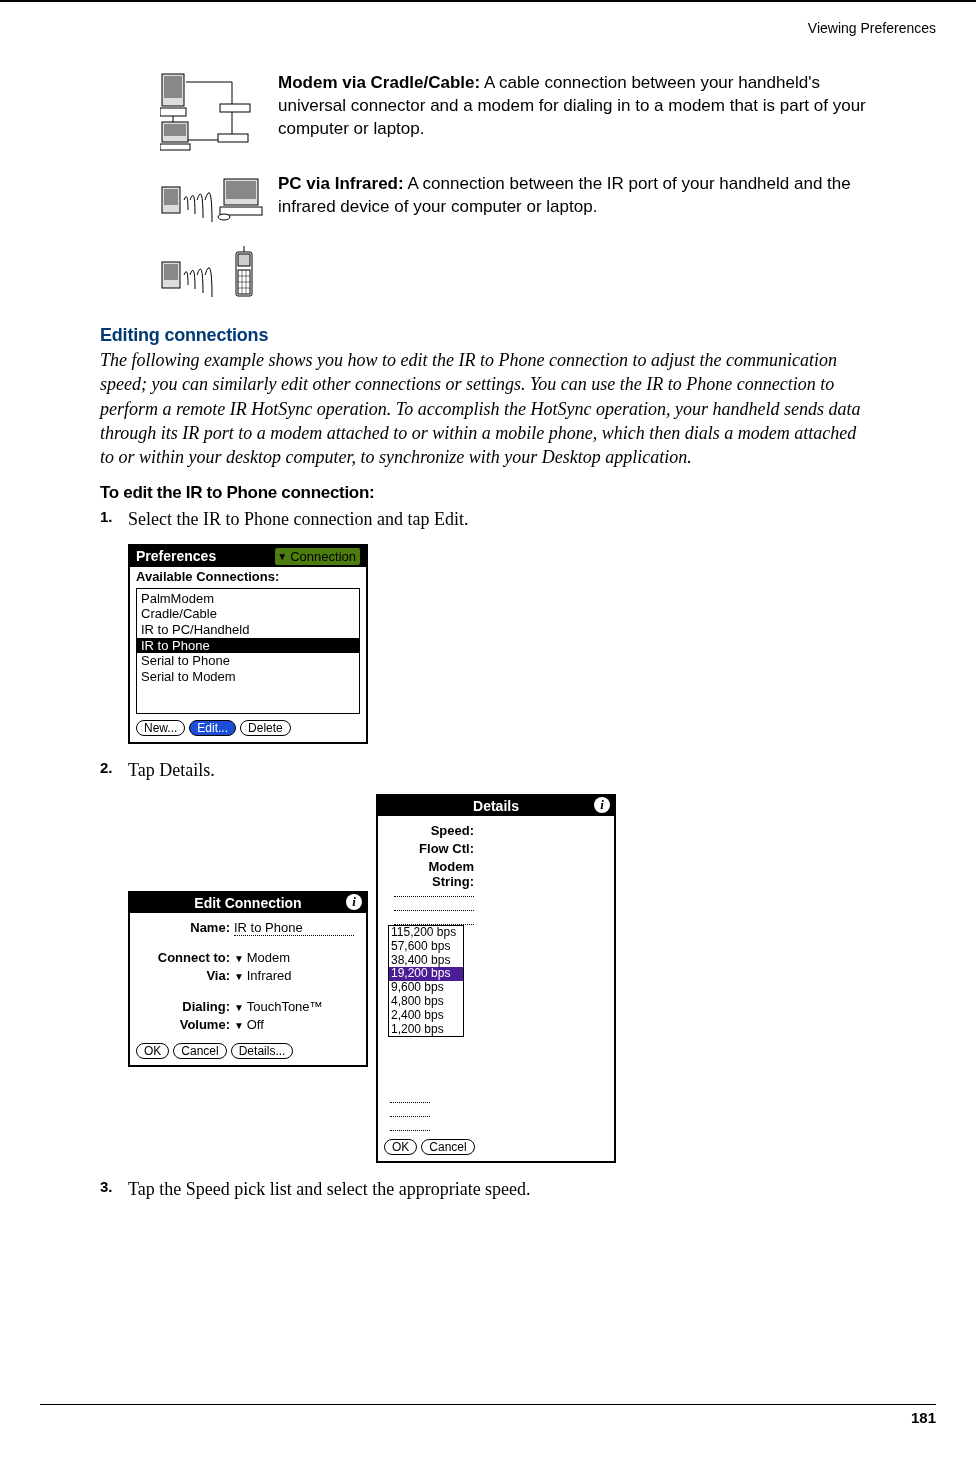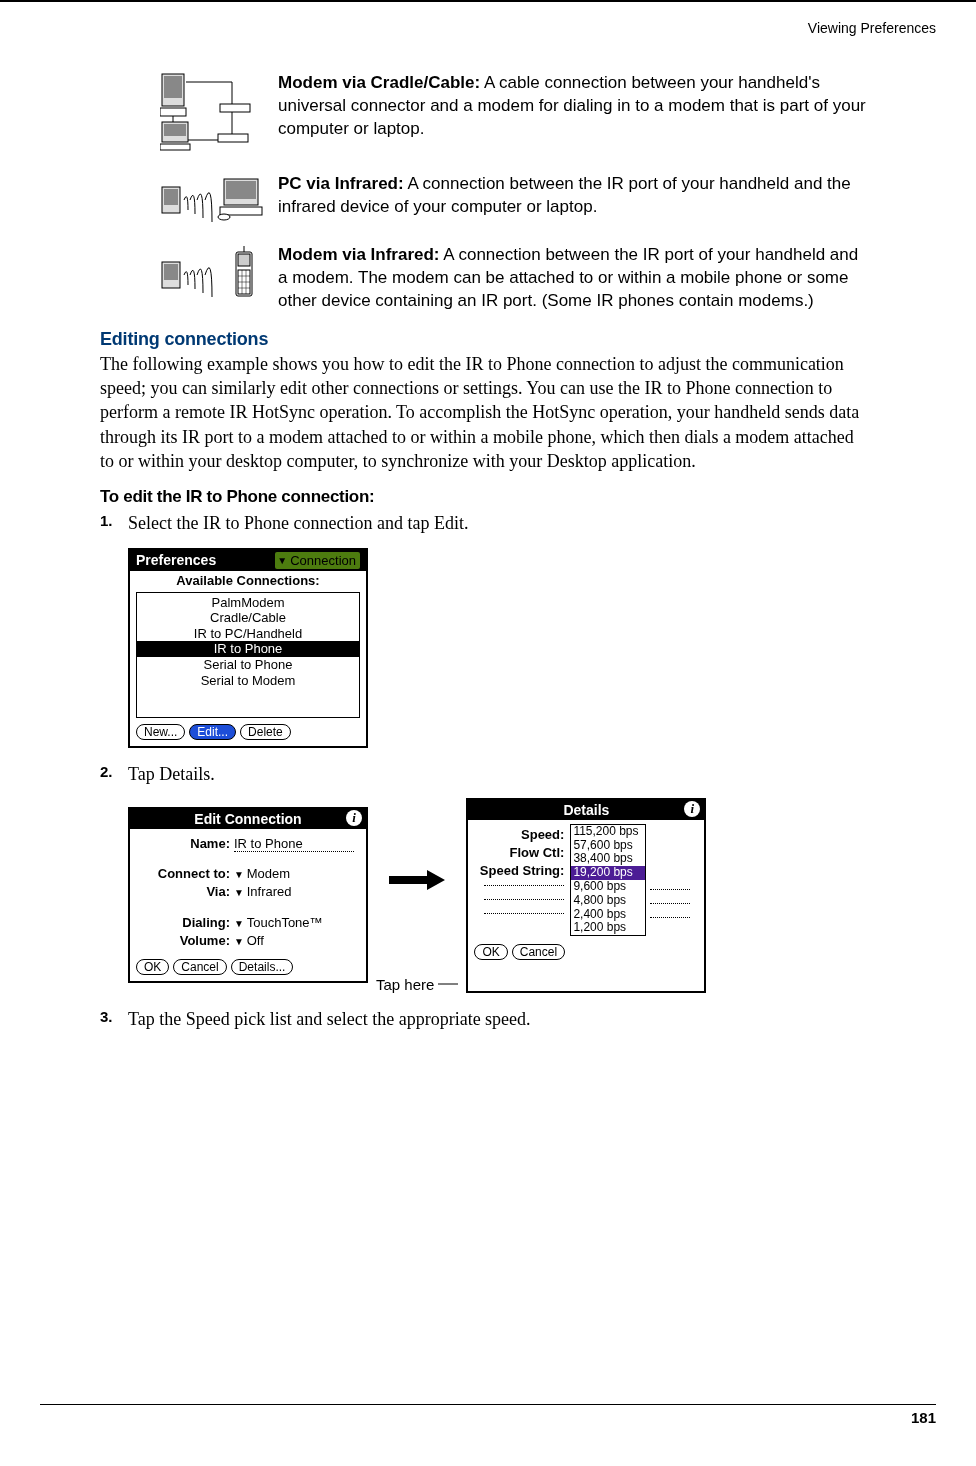--- a/index.html
+++ b/index.html
@@ -52,20 +52,21 @@
     font-family: Arial, Helvetica, sans-serif;
     font-weight: 550;
     font-size: 18px;
     margin: 10px 0 2px -60px;
     letter-spacing: -0.2px;
   }
   .body-text {
     margin: 0 0 12px -60px;
     line-height: 1.35;
     font-size: 18px;
+    font-style: italic;
   }
   .subheading-black {
     font-family: Arial, Helvetica, sans-serif;
     font-weight: 550;
     font-size: 17px;
     margin: 14px 0 4px -60px;
     letter-spacing: -0.3px;
   }
   .step {
     display: flex;
@@ -78,21 +79,20 @@
     font-weight: bold;
     font-size: 15px;
     width: 28px;
     flex-shrink: 0;
   }
   .step-text {
     flex: 1;
   }
   .screenshot-container {
     margin: 12px 0 14px -32px;
-    text-align: center;
   }
   
   .palm-box {
     width: 240px;
     border: 2px solid #000;
     background: #fff;
     font-family: Arial, Helvetica, sans-serif;
     font-size: 13px;
     box-sizing: border-box;
   }
@@ -321,23 +321,20 @@
           <rect x="78" y="10" width="12" height="12" fill="#ccc" stroke="#000"></rect>
           <rect x="78" y="26" width="12" height="24" fill="#fff" stroke="#000"></rect>
           <line x1="78" y1="32" x2="90" y2="32" stroke="#000" stroke-width="0.5"></line>
           <line x1="78" y1="38" x2="90" y2="38" stroke="#000" stroke-width="0.5"></line>
           <line x1="78" y1="44" x2="90" y2="44" stroke="#000" stroke-width="0.5"></line>
           <line x1="82" y1="26" x2="82" y2="50" stroke="#000" stroke-width="0.5"></line>
           <line x1="86" y1="26" x2="86" y2="50" stroke="#000" stroke-width="0.5"></line>
           <line x1="84" y1="8" x2="84" y2="2" stroke="#000"></line>
         </svg>
       </div>
-      <div class="def-text">
-        <b>Modem via Infrared:</b><span> A connection between the IR port of your handheld and a modem. The modem can be attached to or within a mobile phone or some other device containing an IR port. (Some IR phones contain modems.)</span>
-      </div>
     </div>
 
     <div class="subheading-blue">Editing connections</div>
     <p class="body-text">The following example shows you how to edit the IR to Phone connection to adjust the communication speed; you can similarly edit other connections or settings. You can use the IR to Phone connection to perform a remote IR HotSync operation. To accomplish the HotSync operation, your handheld sends data through its IR port to a modem attached to or within a mobile phone, which then dials a modem attached to or within your desktop computer, to synchronize with your Desktop application.</p>
 
     <div class="subheading-black">To edit the IR to Phone connection:</div>
 
     <div class="step">
       <div class="step-num">1.</div>
       <div class="step-text">Select the IR to Phone connection and tap Edit.</div>
@@ -403,50 +400,36 @@
             </div>
           </div>
           <div class="palm-buttons">
             <span class="palm-btn">OK</span>
             <span class="palm-btn">Cancel</span>
             <span class="palm-btn">Details...</span>
           </div>
         </div>
       </div>
 
-      <div style="display:flex;flex-direction:column;align-items:center;justify-content:flex-end;height:195px;">
-        <div class="arrow-big" style="margin-top:70px;">
-          <svg width="60" height="24">
-              <path d="M 2 8 L 40 8 L 40 2 L 58 12 L 40 22 L 40 16 L 2 16 Z" fill="#000"></path>
-            </svg>
-        </div>
-        <div style="flex:1;"></div>
-        <div style="display:flex;align-items:center;">
-          <span class="callout">Tap here</span>
-          <svg width="20" height="10" style="margin-left:4px;">
-              <line x1="0" y1="5" x2="20" y2="5" stroke="#000"></line>
-            </svg>
-        </div>
-      </div>
 
       <div class="palm-box2" style="min-height:195px;">
         <div class="palm-title2">
           <span>Details</span>
           <span class="info-i">i</span>
         </div>
-        <div class="palm-form" style="display:flex;">
+        <div class="palm-form" style="display:flex;flex-direction:column;">
           <div style="width:92px;">
             <div class="palm-form-row">
                 <div class="palm-form-label">Speed:</div>
               </div>
             <div class="palm-form-row">
                 <div class="palm-form-label">Flow Ctl:</div>
               </div>
             <div class="palm-form-row">
-                <div class="palm-form-label">Speed String:</div>
+                <div class="palm-form-label">Modem String:</div>
               </div>
             <div class="dotted-line" style="margin:6px 0 0 8px;width:80px;"></div>
             <div class="dotted-line" style="margin:12px 0 0 8px;width:80px;"></div>
             <div class="dotted-line" style="margin:12px 0 0 8px;width:80px;"></div>
           </div>
           <div>
             <div class="speed-list">
               <div class="speed-item">115,200 bps</div>
               <div class="speed-item">57,600 bps</div>
               <div class="speed-item">38,400 bps</div>

